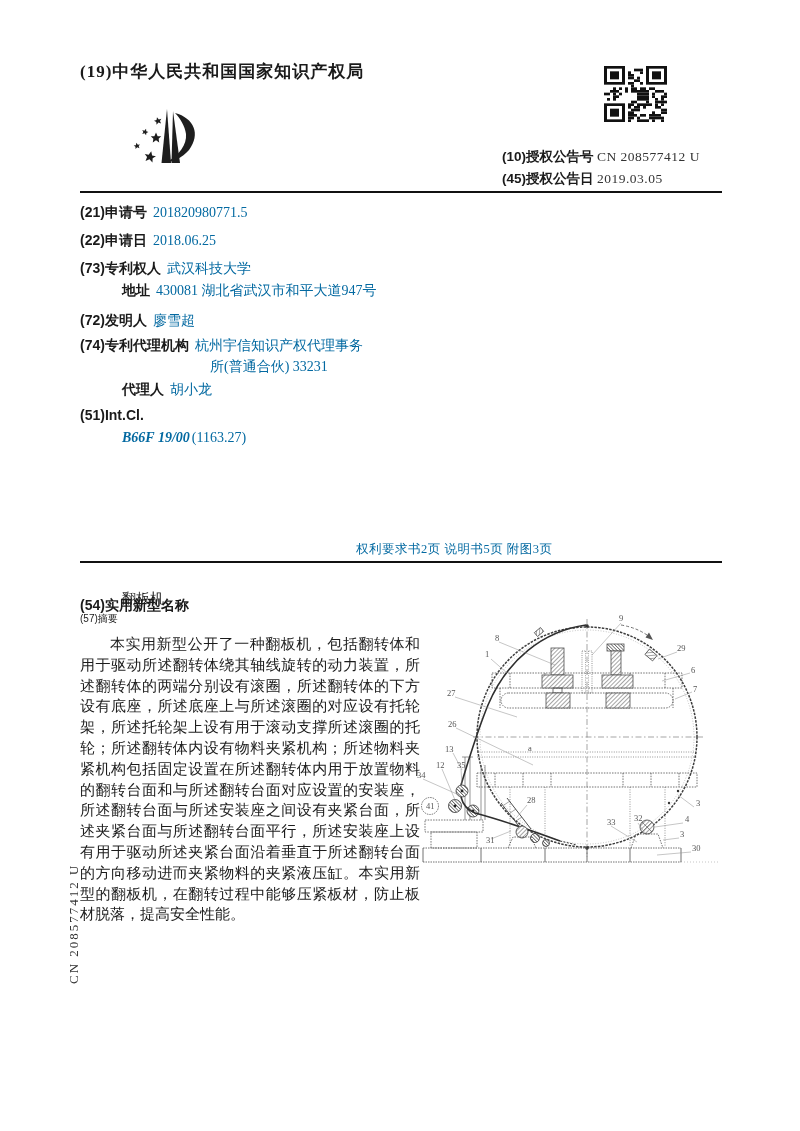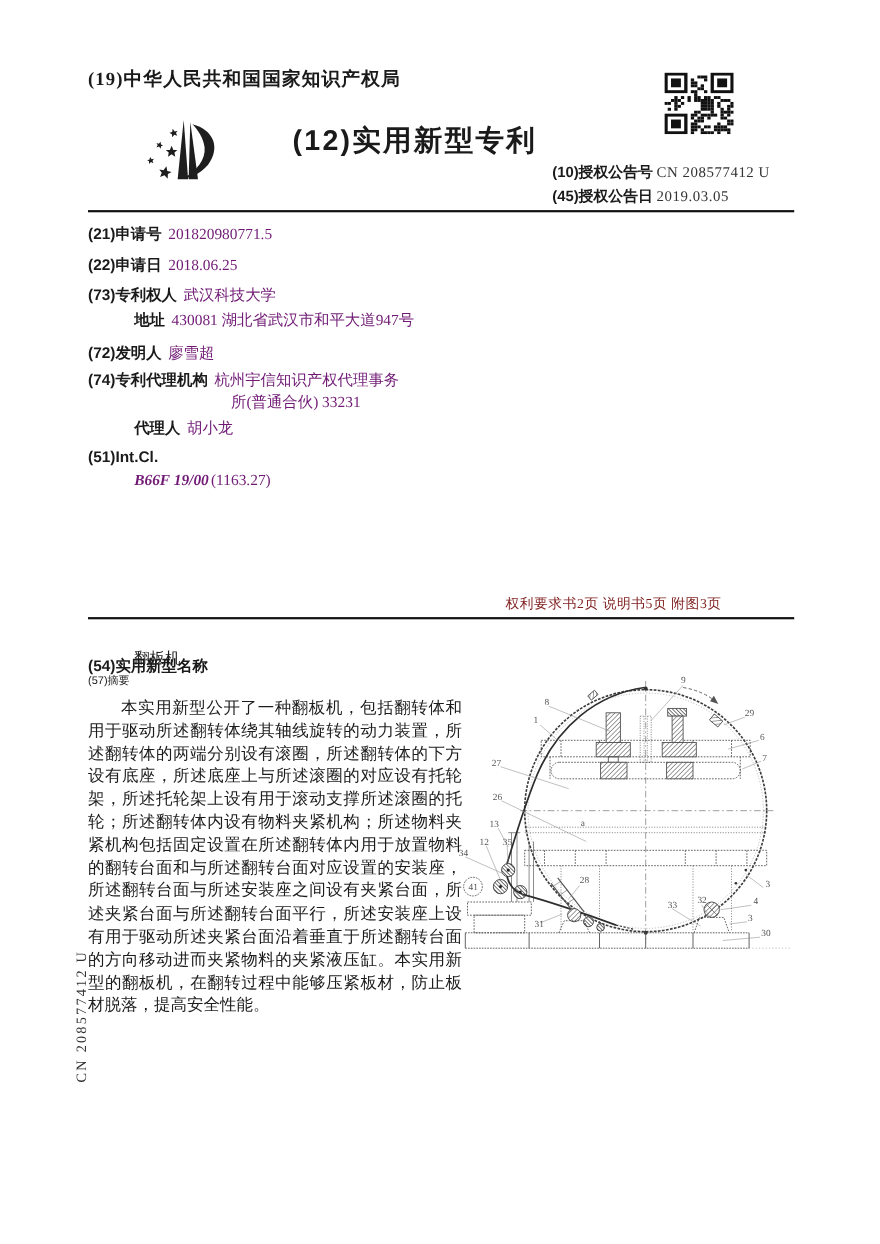--- a/index.html
+++ b/index.html
@@ -12,23 +12,23 @@
   .sans{font-family:"Liberation Sans","DejaVu Sans",sans-serif;}
   .office-line{left:80px;top:60px;font-size:17px;font-weight:bold;letter-spacing:1px;}
   .doc-type{left:266px;top:110px;font-size:26px;font-weight:bold;letter-spacing:2px;}
   .pub-row{left:502px;white-space:nowrap;font-size:13.5px;}
   .pub-row .lbl{font-weight:bold;font-family:"Liberation Sans","DejaVu Sans",sans-serif;}
   .pub-row .val{color:#333;letter-spacing:.5px;}
   .rule{left:80px;width:642px;height:2px;background:#111;}
   .biblio{left:80px;top:196px;width:380px;font-size:14px;line-height:18px;}
   .biblio .row{position:absolute;left:0;white-space:nowrap;}
   .biblio .lbl{font-weight:bold;font-family:"Liberation Sans","DejaVu Sans",sans-serif;margin-right:6px;}
-  .biblio .val{color:#701a75;}
+  .biblio .val{color:#0369a1;}
   .ipc-code{font-weight:bold;font-style:italic;margin-right:2px;}
-  .pages-info{left:356px;top:541px;width:300px;text-align:right;font-size:12.5px;color:#7f1d1d;letter-spacing:.5px;}
+  .pages-info{left:356px;top:541px;width:300px;text-align:left;font-size:12.5px;color:#0369a1;letter-spacing:.5px;}
   .sec54{left:80px;top:568px;font-size:14px;font-weight:bold;margin-top:29px;}
   .inv-title{left:122px;top:590px;font-size:14px;}
   .sec57{left:80px;top:612px;font-size:10px;font-weight:normal;}
   .abstract{
     left:80px;top:634px;width:340px;font-size:15px;line-height:20.8px;
     text-align:justify;text-justify:inter-ideograph;color:#1c1c1c;
   }
   .abstract p{margin:0;text-indent:2em;}
   .side-code{
     left:66px;top:845px;height:158px;width:18px;
@@ -55,21 +55,20 @@
         <path d="M0,-1 L0.294,-0.309 L0.951,-0.309 L0.476,0.118 L0.588,0.809 L0,0.4 L-0.588,0.809 L-0.476,0.118 L-0.951,-0.309 L-0.294,-0.309 Z" transform="translate(33,37) scale(5.5)"></path>
         <path d="M0,-1 L0.294,-0.309 L0.951,-0.309 L0.476,0.118 L0.588,0.809 L0,0.4 L-0.588,0.809 L-0.476,0.118 L-0.951,-0.309 L-0.294,-0.309 Z" transform="translate(14,45) scale(3.4) rotate(-10)"></path>
         <path d="M0,-1 L0.294,-0.309 L0.951,-0.309 L0.476,0.118 L0.588,0.809 L0,0.4 L-0.588,0.809 L-0.476,0.118 L-0.951,-0.309 L-0.294,-0.309 Z" transform="translate(27,56) scale(6) rotate(12)"></path>
         <polygon points="44,8 38.5,62 48,62"></polygon>
         <polygon points="50,10 48.5,62 57,62"></polygon>
         <path d="M52,12 C71,17 78,33 66,49 C59,57 50,61 44,61 C56,54 64,44 63,33 C62,25 57,17 52,12 Z"></path>
       </g>
     </svg>
   </div>
 
-  <div class="abs doc-type sans">(12)实用新型专利</div>
 
   <div class="abs qr-wrap">
     <svg id="qr-svg" viewBox="0 0 63 63" width="63" height="56" preserveAspectRatio="none" aria-hidden="true">
         <rect width="63" height="63" fill="#fff"></rect>
         <rect x="30" y="3" width="3" height="3" fill="#111"></rect>
         <rect x="33" y="3" width="3" height="3" fill="#111"></rect>
         <rect x="36" y="3" width="3" height="3" fill="#111"></rect>
         <rect x="24" y="6" width="3" height="3" fill="#111"></rect>
         <rect x="36" y="6" width="3" height="3" fill="#111"></rect>
         <rect x="24" y="9" width="3" height="3" fill="#111"></rect>

